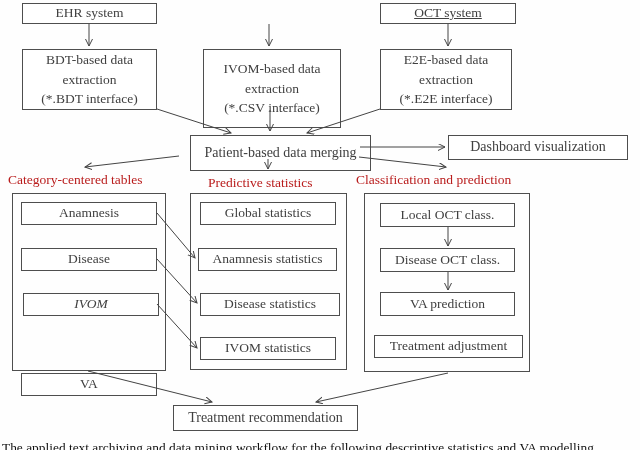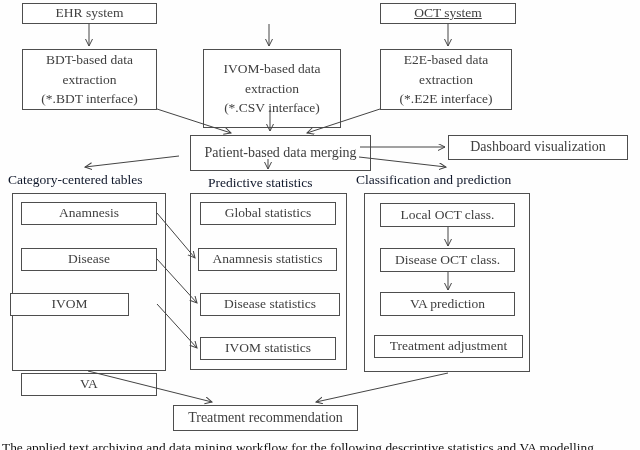--- a/index.html
+++ b/index.html
@@ -10,21 +10,21 @@
   }
   .box{
     position:absolute;box-sizing:border-box;
     border:1px solid #4e4e4e;background:#fff;
     display:flex;align-items:center;justify-content:center;
     text-align:center;font-size:13.5px;line-height:1.2;color:#404040;
   }
   .multiline{white-space:pre-line;line-height:1.45;font-size:13.5px;}
   .outer{background:transparent;}
   .col-header{
-    position:absolute;font-size:13.5px;color:#0f172a;white-space:nowrap;
+    position:absolute;font-size:13.5px;color:#b91c1c;white-space:nowrap;
   }
   .wide-label{font-size:14px;}
   #caption{
     position:absolute;top:440px;left:2px;width:900px;
     font-size:13.4px;color:#111;white-space:nowrap;
   }
   #arrows{position:absolute;left:0;top:0;pointer-events:none;}
 </style>
 </head>
 <body>
@@ -48,21 +48,21 @@
   <div class="box wide-label" style="left:190px;top:135px;width:181px;height:36px;">Patient-based data merging</div>
   <div class="box wide-label" style="left:448px;top:135px;width:180px;height:25px;">Dashboard visualization</div>
 
   <div class="col-header" style="left:8px;top:172px;">Category-centered tables</div>
   <div class="col-header" style="left:208px;top:175px;">Predictive statistics</div>
   <div class="col-header" style="left:356px;top:172px;">Classification and prediction</div>
 
   <div class="box outer" style="left:12px;top:193px;width:154px;height:178px;"></div>
   <div class="box" style="left:21px;top:202px;width:136px;height:23px;">Anamnesis</div>
   <div class="box" style="left:21px;top:248px;width:136px;height:23px;">Disease</div>
-  <div class="box" style="left:10px;top:293px;width:119px;height:23px;">IVOM</div>
+  <div class="box" style="left:23px;top:293px;width:136px;height:23px;font-style:italic;">IVOM</div>
   <div class="box" style="left:21px;top:337px;width:136px;height:23px;margin-top:36px;">VA</div>
 
   <div class="box outer" style="left:190px;top:193px;width:157px;height:177px;"></div>
   <div class="box" style="left:198px;top:248px;width:139px;height:23px;">Anamnesis statistics</div>
   <div class="box" style="left:200px;top:202px;width:136px;height:23px;">Global statistics</div>
   <div class="box" style="left:200px;top:293px;width:140px;height:23px;">Disease statistics</div>
   <div class="box" style="left:200px;top:337px;width:136px;height:23px;">IVOM statistics</div>
 
   <div class="box outer" style="left:364px;top:193px;width:166px;height:179px;"></div>
   <div class="box" style="left:380px;top:203px;width:135px;height:24px;">Local OCT class.</div>

